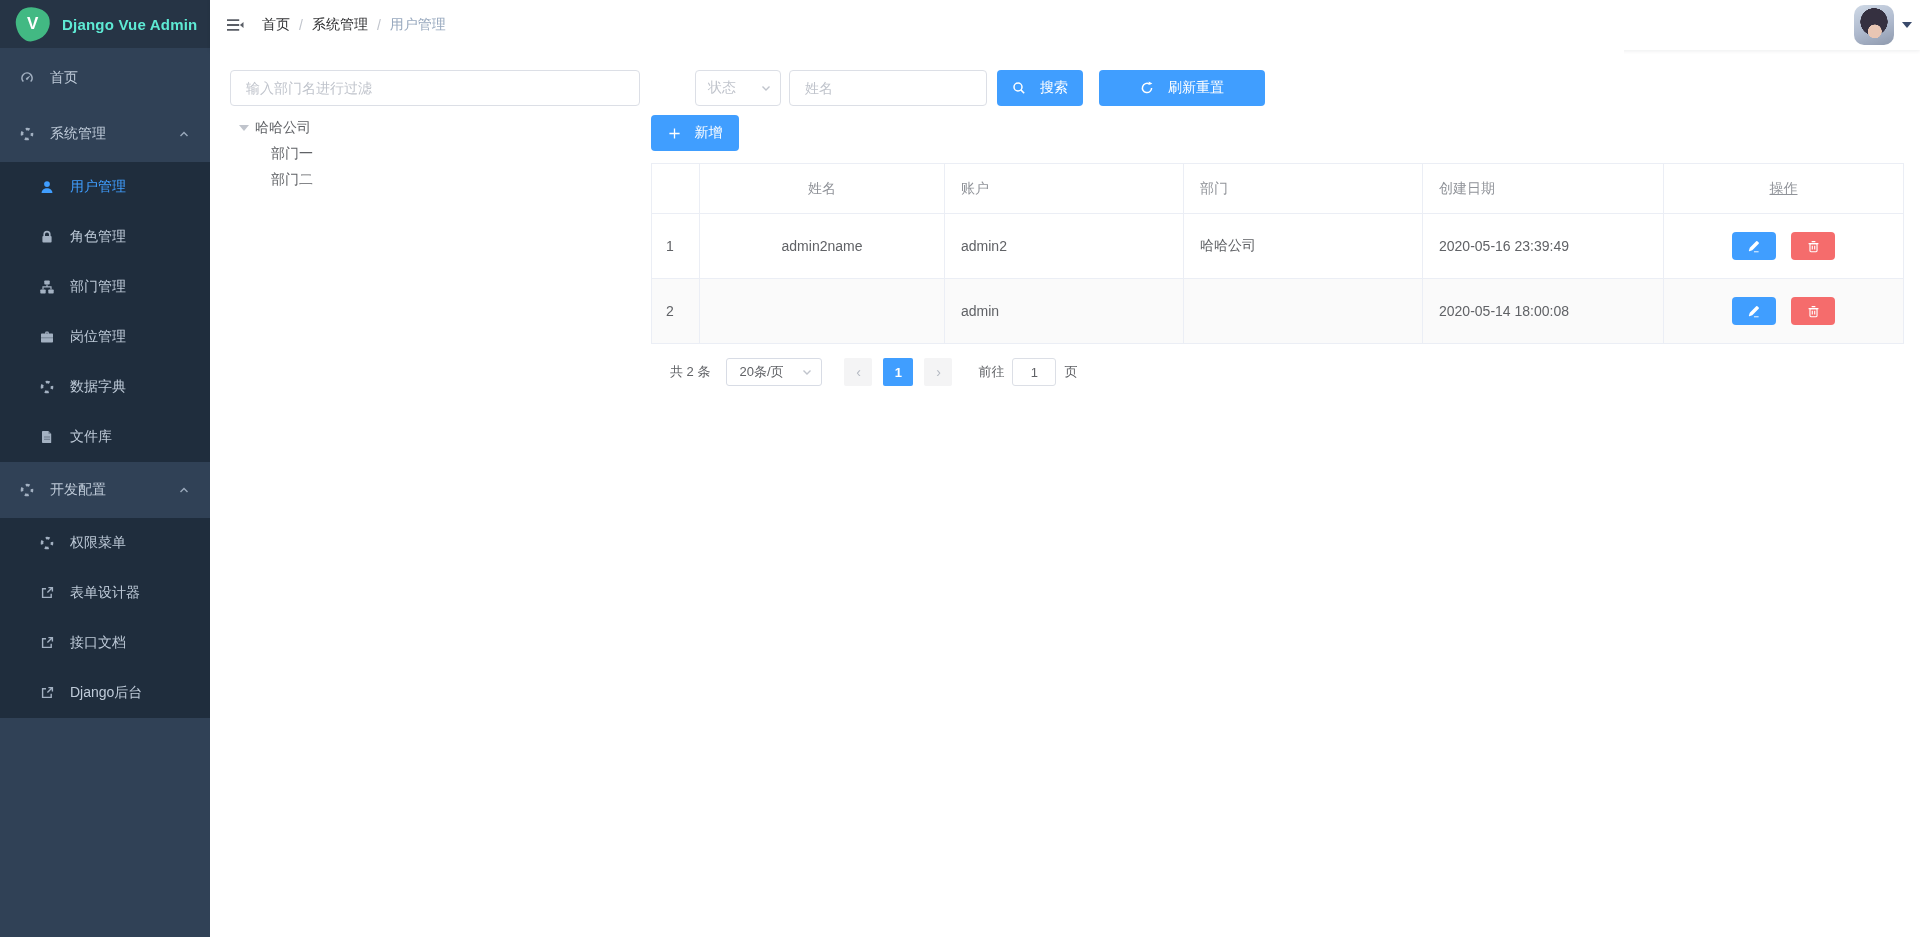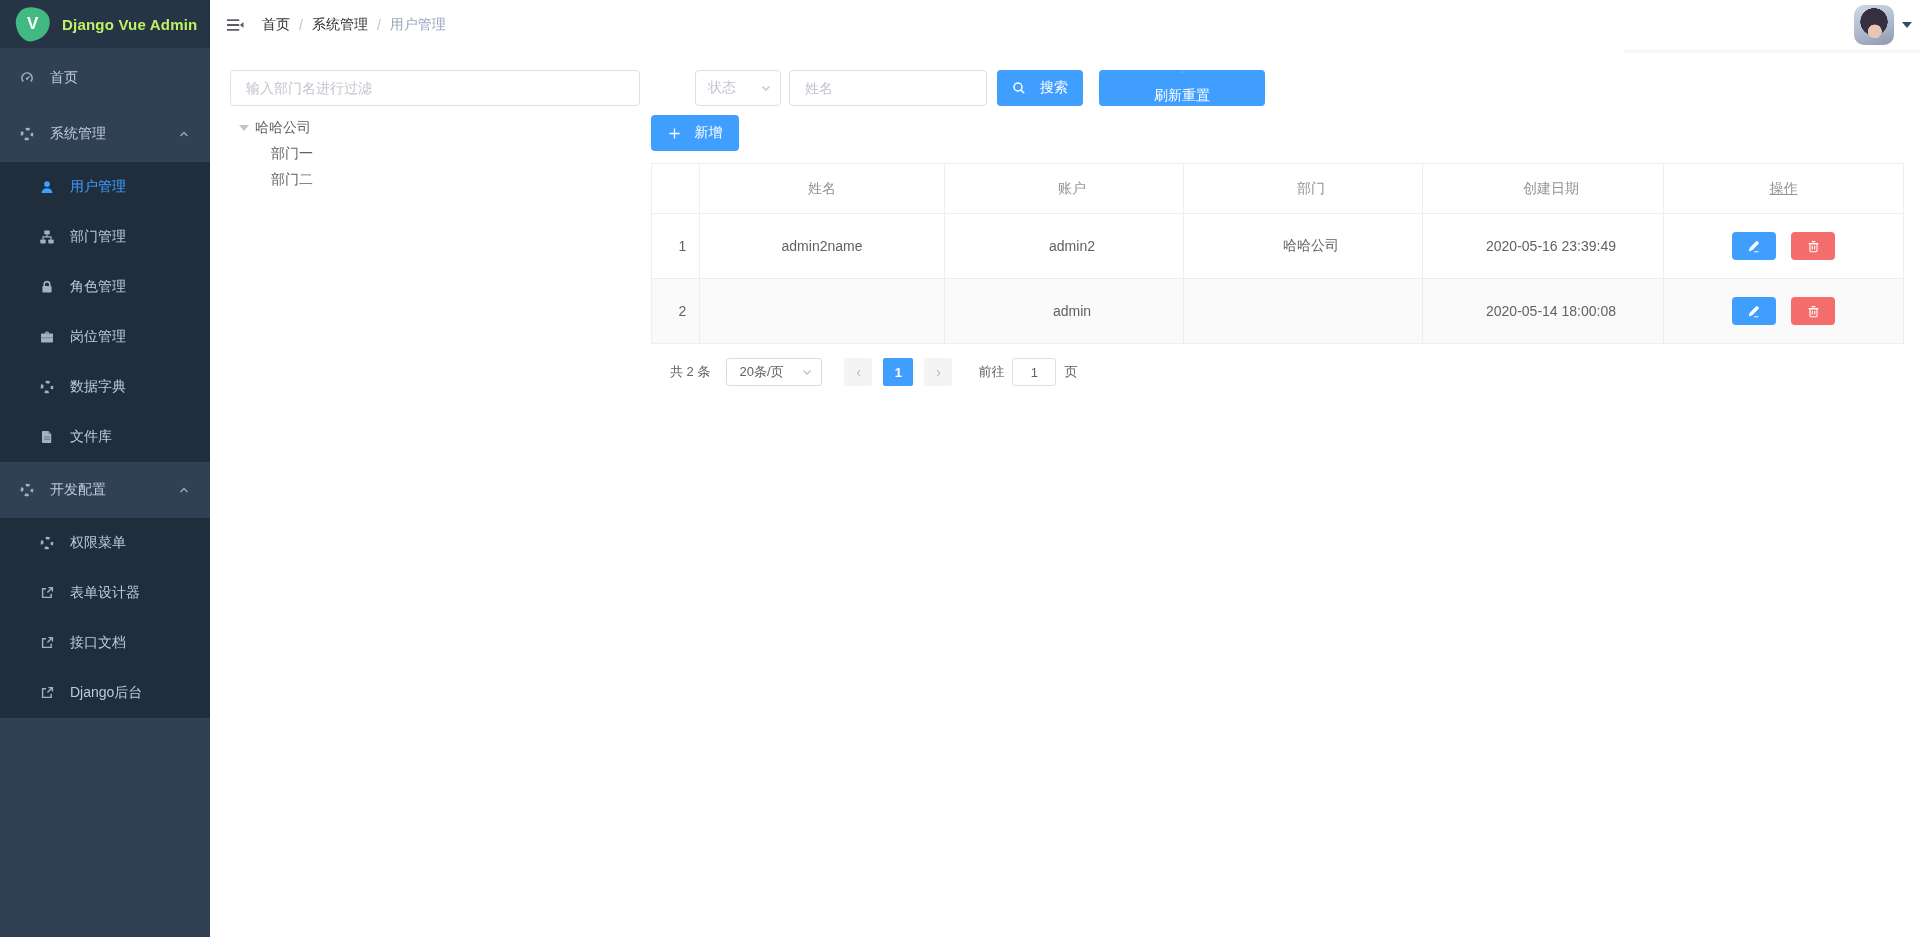--- a/index.html
+++ b/index.html
@@ -11,21 +11,21 @@
 
   
   .sidebar { position:absolute; left:0; top:0; width:210px; height:937px; background:#304156; }
   .logo-bar { height:48px; background:#263445; display:flex; align-items:center; padding-left:16px; }
   .logo-blob {
     width:34px; height:34px; background:#42b983; color:#fff; font-weight:bold; font-size:17px;
     border-radius:42% 58% 60% 40% / 45% 45% 55% 55%;
     display:flex; align-items:center; justify-content:center; transform:rotate(-8deg);
   }
   .logo-blob span { transform:rotate(8deg); }
-  .logo-title { color:#bef264; font-weight:bold; font-size:15px; margin-left:12px; letter-spacing:.2px; }
+  .logo-title { color:#5eead4; font-weight:bold; font-size:15px; margin-left:12px; letter-spacing:.2px; }
 
   .menu { padding-top:2px; }
   .menu-item { height:56px; display:flex; align-items:center; padding:0 20px; color:#bfcbd9; cursor:pointer; }
   .submenu { background:#1f2d3d; }
   .submenu .menu-item { height:50px; padding-left:40px; }
   .menu-item .mi-icon { width:14px; height:14px; margin-right:16px; flex:none; color:#a3b1c2; display:inline-flex; }
   .menu-item.active, .menu-item.active .mi-icon { color:#409eff; }
   .mi-caret { margin-left:auto; color:#9aa9bb; display:inline-flex; }
   svg { display:block; }
 
@@ -77,26 +77,26 @@
     display:flex; align-items:center; justify-content:space-between; padding:0 8px 0 12px;
     color:#c0c4cc; cursor:pointer;
   }
   .name-input { width:198px; margin-left:8px; }
   .btn {
     height:36px; border:none; border-radius:4px; background:#409eff; color:#fff; font-size:14px;
     display:inline-flex; align-items:center; justify-content:center; cursor:pointer; gap:14px;
     font-family:"Liberation Sans", sans-serif;
   }
   .btn-search { width:86px;  margin-left:10px; }
-  .btn-reset  { width:166px; margin-left:16px;flex-direction:column; }
+  .btn-reset  { width:166px; margin-left:16px; }
   .btn-add    { width:88px; margin-top:9px; }
 
   
   .user-table { width:1252px; margin-top:12px; border-collapse:collapse; table-layout:fixed; }
-  .user-table th, .user-table td { border:1px solid #ebeef5; padding:0 0 0 16px; text-align:center; }
+  .user-table th, .user-table td { border:1px solid #ebeef5; padding:0 0 0 16px; text-align:left; }
   .user-table th { height:50px; color:#909399; font-weight:400; }
   .user-table td { height:65px; color:#606266; }
   .row-striped td { background:#fafafa; }
   .col-index { width:48px; }
   .col-name  { width:245px; }
   .col-account { width:239px; }
   .col-dept  { width:239px; }
   .col-date  { width:241px; }
   .col-actions { width:240px;text-decoration:underline; }
   .cell-center { text-align:center !important; padding-left:0 !important; }
@@ -171,36 +171,36 @@
           <svg width="14" height="14" viewBox="0 0 14 14" fill="currentColor">
               <circle cx="7" cy="4.1" r="2.9"></circle>
               <path d="M1.6 13c0-3 2.45-4.7 5.4-4.7s5.4 1.7 5.4 4.7z"></path>
             </svg>
         </span>
         <span>用户管理</span>
       </div>
       <div class="menu-item">
         <span class="mi-icon">
           <svg width="14" height="14" viewBox="0 0 14 14" fill="currentColor">
+              <path fill="none" stroke="currentColor" stroke-width="1.6" d="M4.2 6V4.4a2.8 2.8 0 0 1 5.6 0V6"></path>
+              <rect x="2.4" y="6" width="9.2" height="6.6" rx="1"></rect>
+            </svg>
+        </span>
+        <span>角色管理</span>
+      </div>
+      <div class="menu-item">
+        <span class="mi-icon">
+          <svg width="14" height="14" viewBox="0 0 14 14" fill="currentColor">
               <rect x="4.3" y="0.6" width="5.4" height="3.9" rx="0.7"></rect>
               <rect x="0.3" y="9.5" width="5.4" height="3.9" rx="0.7"></rect>
               <rect x="8.3" y="9.5" width="5.4" height="3.9" rx="0.7"></rect>
               <path fill="none" stroke="currentColor" stroke-width="1.2" d="M7 4.5v2.3M3 9.5V6.8h8v2.7"></path>
             </svg>
         </span>
         <span>部门管理</span>
-      </div>
-      <div class="menu-item">
-        <span class="mi-icon">
-          <svg width="14" height="14" viewBox="0 0 14 14" fill="currentColor">
-              <path fill="none" stroke="currentColor" stroke-width="1.6" d="M4.2 6V4.4a2.8 2.8 0 0 1 5.6 0V6"></path>
-              <rect x="2.4" y="6" width="9.2" height="6.6" rx="1"></rect>
-            </svg>
-        </span>
-        <span>角色管理</span>
       </div>
       <div class="menu-item">
         <span class="mi-icon">
           <svg width="14" height="14" viewBox="0 0 14 14" fill="currentColor">
               <path d="M5.2 3.4v-.9c0-.5.4-.9.9-.9h1.8c.5 0 .9.4.9.9v.9h3.2c.6 0 1 .45 1 1v7.1c0 .55-.4 1-1 1H2c-.6 0-1-.45-1-1V4.4c0-.55.4-1 1-1h3.2zm1.2 0h1.2v-.6H6.4v.6z"></path>
               <path fill="#1f2d3d" d="M1 7.3h12v1H1z" opacity=".35"></path>
             </svg>
         </span>
         <span>岗位管理</span>
       </div>

